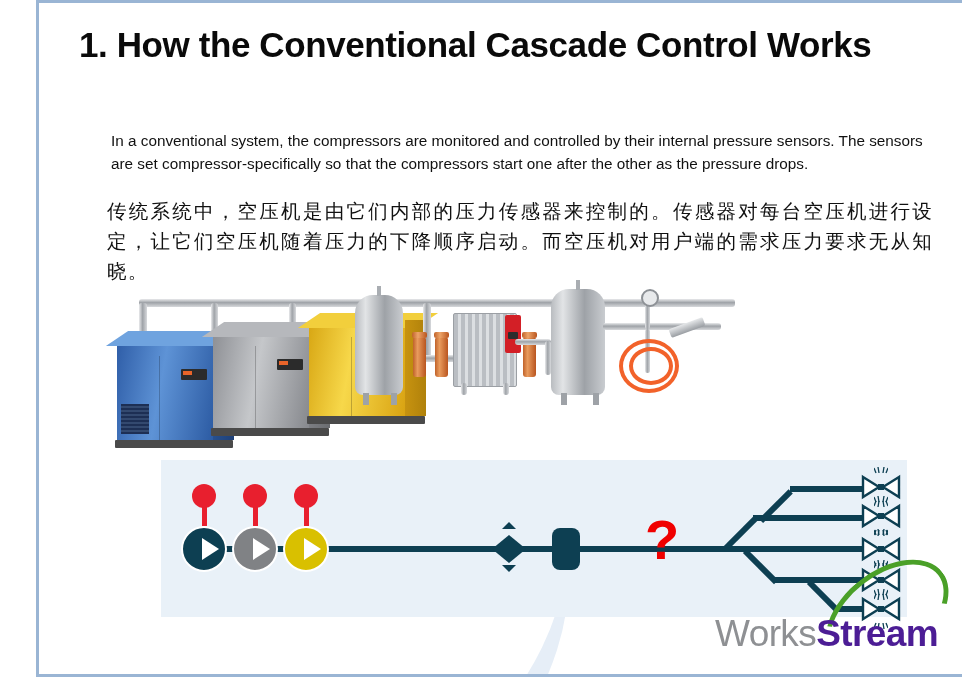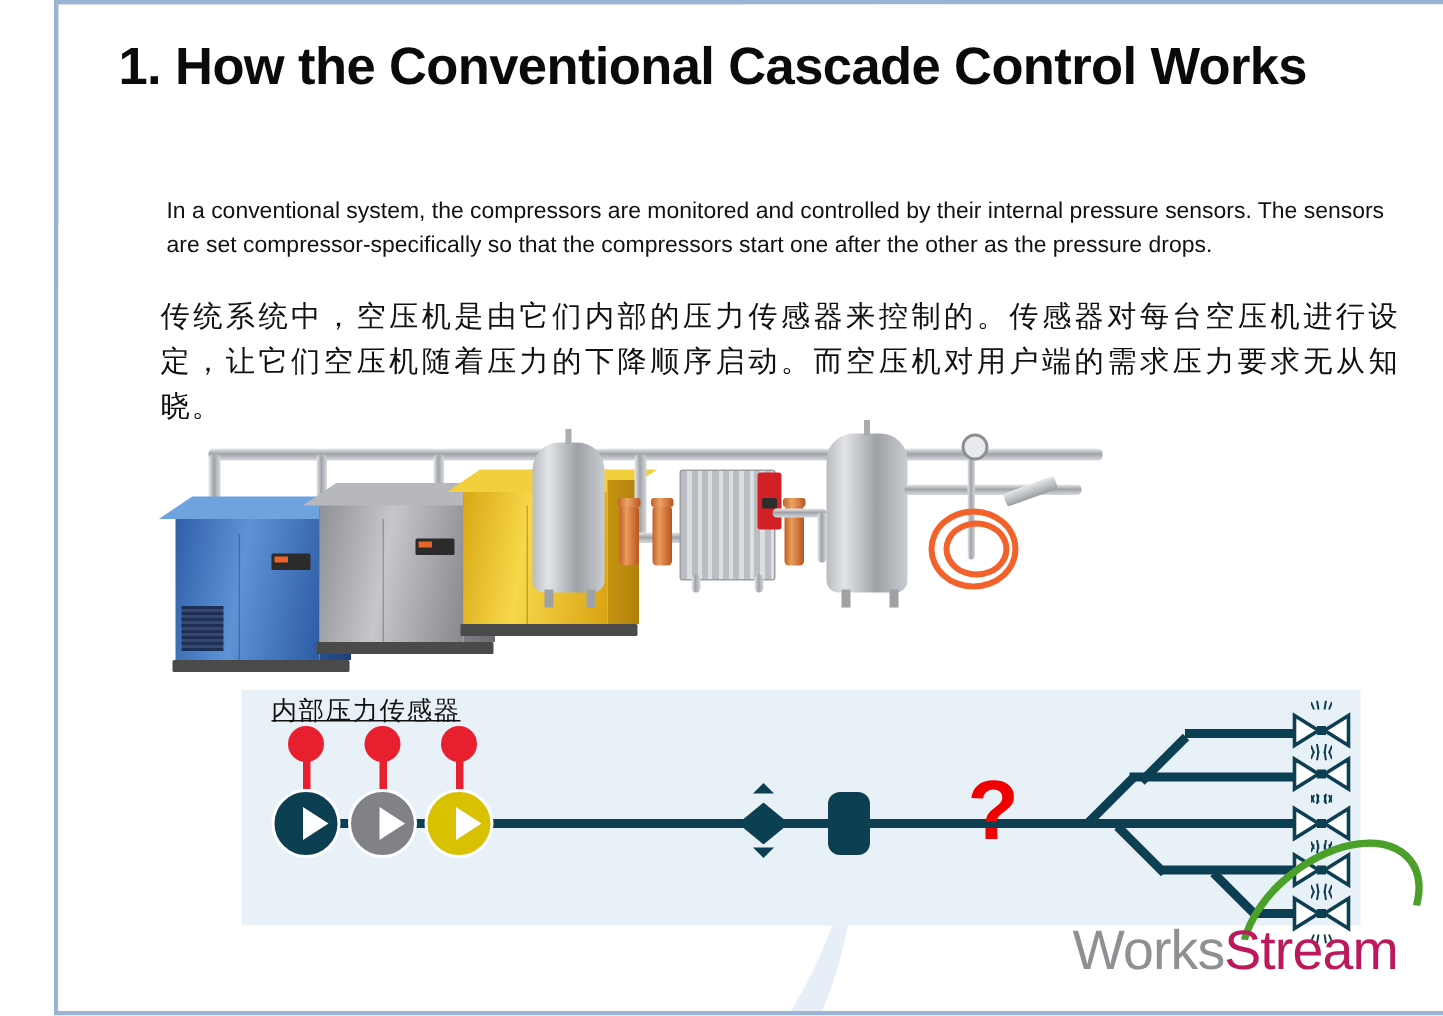--- a/index.html
+++ b/index.html
@@ -255,21 +255,21 @@
   .nozzle .spray{
     position:absolute; left:13px; width:14px; height:7px;
   }
 
   
   #logo{
     position:absolute; left:676px; top:610px;
     font-size:37px; letter-spacing:-.6px; white-space:nowrap;
   }
   #logo .g1{ color:#8e9093; font-weight:400; }
-  #logo .g2{ color:#be185d; font-weight:normal;text-align:center; }
+  #logo .g2{ color:#4c1d95; font-weight:bold;text-align:center; }
   #logo-arc{
     position:absolute; left:778px; top:568px;
     width:130px; height:78px;
     border:5px solid transparent;
     border-top-color:#4aa028;
     border-right-color:#4aa028;
     border-radius:50%;
     transform: rotate(-38deg);
   }
 </style>
@@ -355,21 +355,20 @@
     <div class="pipe-v" style="left:528px; top:22px; width:5px; height:26px;"></div>
     <div class="gauge" style="left:524px; top:8px;"></div>
     <div class="pipe-v" style="left:528px; top:48px; width:5px; height:44px;"></div>
     <div class="gun" style="left:552px; top:42px;"></div>
     <div class="hose" style="left:502px; top:58px;"></div>
     <div class="hose" style="left:512px; top:66px; width:36px; height:30px;"></div>
   </div>
 
   <div id="schematic">
 
-    <div id="sensor-label">内部压力传感器</div>
 
     <div class="ln" style="left:28px; top:86px; width:540px; height:6px;"></div>
 
     <div class="sensor-stem" style="left:41px; top:28px; height:38px;"></div>
     <div class="sensor-dot" style="left:31px; top:24px;"></div>
     <div class="sensor-stem" style="left:92px; top:28px; height:38px;"></div>
     <div class="sensor-dot" style="left:82px; top:24px;"></div>
     <div class="sensor-stem" style="left:143px; top:28px; height:38px;"></div>
     <div class="sensor-dot" style="left:133px; top:24px;"></div>
 

